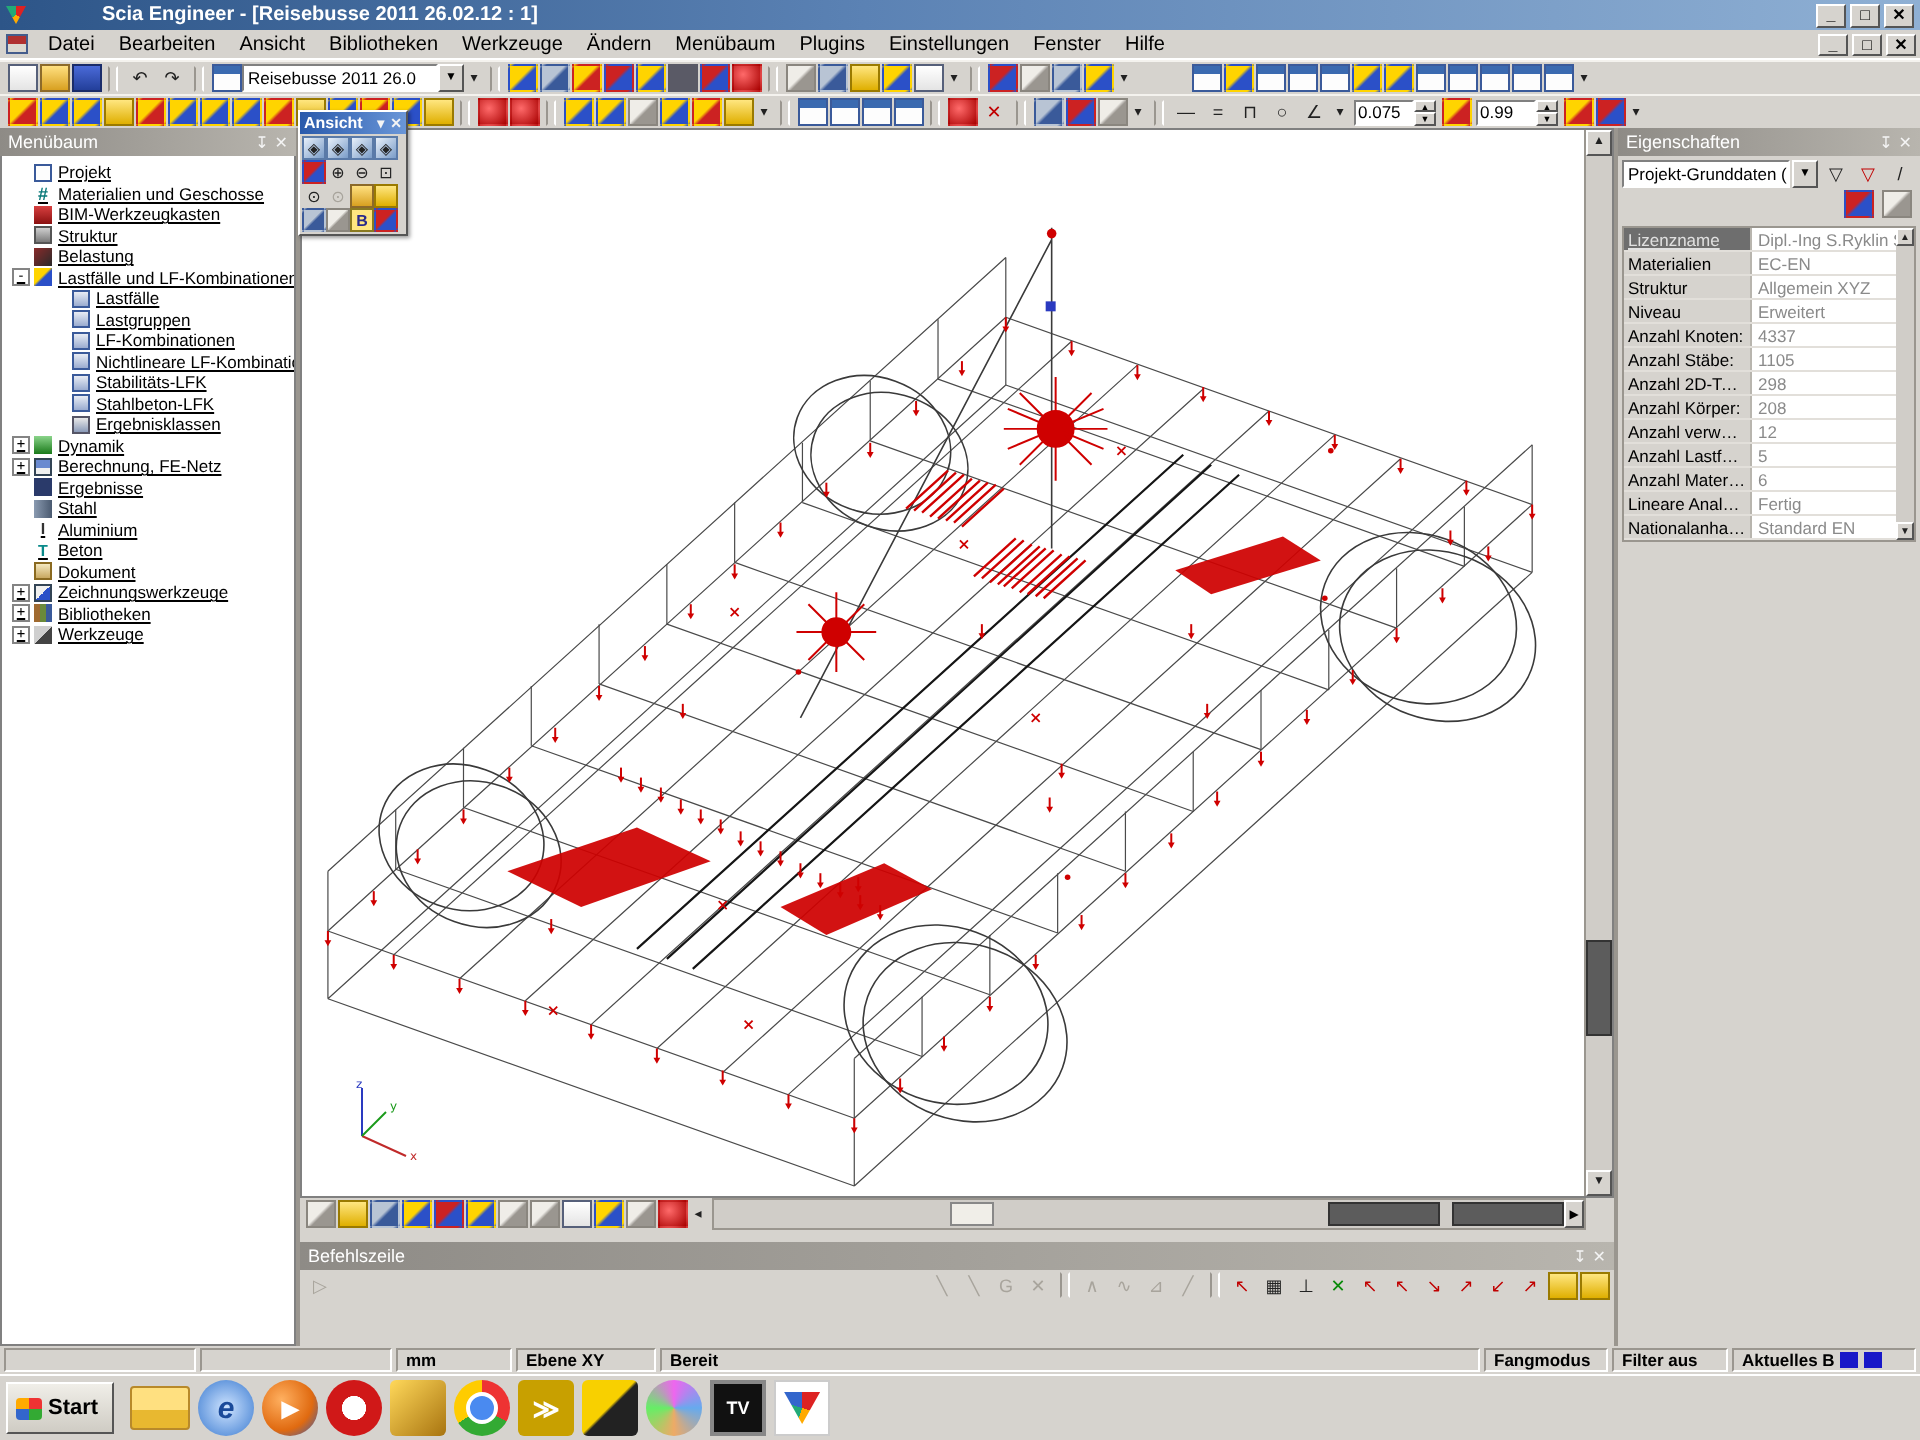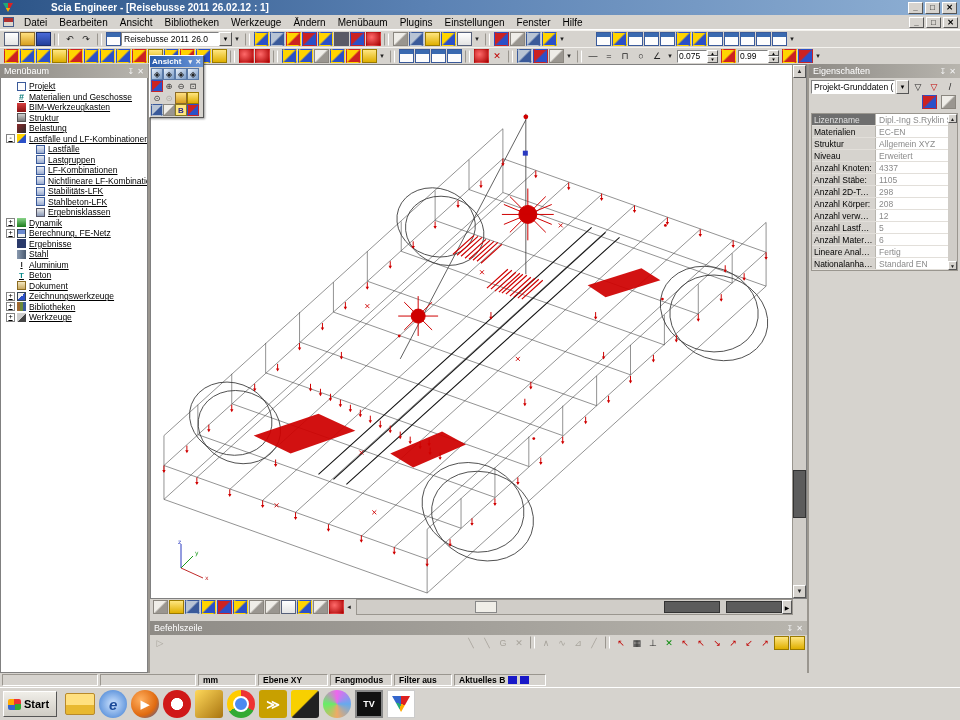--- a/index.html
+++ b/index.html
@@ -99,21 +99,21 @@
   .cmd-input input{border:none;outline:none;width:100%;font-size:8.5px;font-family:"Liberation Sans",sans-serif;}
 
   .right-panel{width:153px;flex:none;display:flex;flex-direction:column;border-left:2px solid #9a968f;background:#d6d3ce;}
   .rp-tools{display:flex;align-items:center;padding:2px 2px 0 2px;gap:1px;}
   .rp-tools2{display:flex;justify-content:flex-end;padding:1px 4px;gap:3px;}
   .propgrid{margin:3px 2px 0 2px;border:1px solid #9a968f;background:#fff;display:flex;}
   .pg-rows{flex:1;min-width:0;}
   .prow{display:flex;height:12px;font-size:8.5px;border-bottom:1px solid #e2dfda;}
   .prow .pl{width:64px;flex:none;background:#d6d3ce;border-right:1px solid #b8b5ae;padding:1px 2px;overflow:hidden;white-space:nowrap;text-overflow:ellipsis;}
   .prow .pv{flex:1;color:#8a8a8a;padding:1px 3px;overflow:hidden;white-space:nowrap;min-width:0;}
-  .prow.sel .pl{background:#6e6e6e;color:#e0e0e0;}
+  .prow.sel .pl{background:#6e6e6e;color:#e0e0e0;text-decoration:underline;}
   .pg-scroll{width:9px;flex:none;background:#d0cdc8;display:flex;flex-direction:column;}
   .pg-scroll .sbtn{height:9px;font-size:5px;line-height:8px;}
   .pg-scroll .ptrack{flex:1;}
 
   
   .ansicht{position:absolute;left:149px;top:55px;width:55px;background:#d6d3ce;border:1px solid;border-color:#fff #555 #555 #fff;box-shadow:1px 1px 2px rgba(0,0,0,.4);z-index:60;}
   .ans-hdr{height:11px;background:linear-gradient(90deg,#2a5aab,#6a96d8);color:#fff;font-size:8px;font-weight:bold;display:flex;align-items:center;padding:0 2px;}
   .ans-hdr .hdr-sp{font-size:7px;}
   .ans-grid{display:flex;flex-wrap:wrap;padding:1px;}
   .ans-grid .tb{width:12px;height:12px;margin:0;font-size:8px;}
@@ -846,20 +846,21 @@
       <span class="tb i-bdoc">B</span>
       <span class="tb i-rb"></span>
     </div>
 </div>
 
 <div class="statusbar">
   <span class="scell" style="width:96px"></span>
   <span class="scell" style="width:96px"></span>
   <span class="scell" style="width:58px">mm</span>
   <span class="scell" style="width:70px">Ebene XY</span>
+  <span class="scell" style="flex:1">Bereit</span>
   <span class="scell" style="width:62px">Fangmodus</span>
   <span class="scell" style="width:58px">Filter aus</span>
   <span class="scell" style="width:92px">
     <span>Aktuelles B</span>
     <span class="bluebox"></span>
     <span class="bluebox"></span>
   </span>
 </div>
 
 <div class="taskbar">

